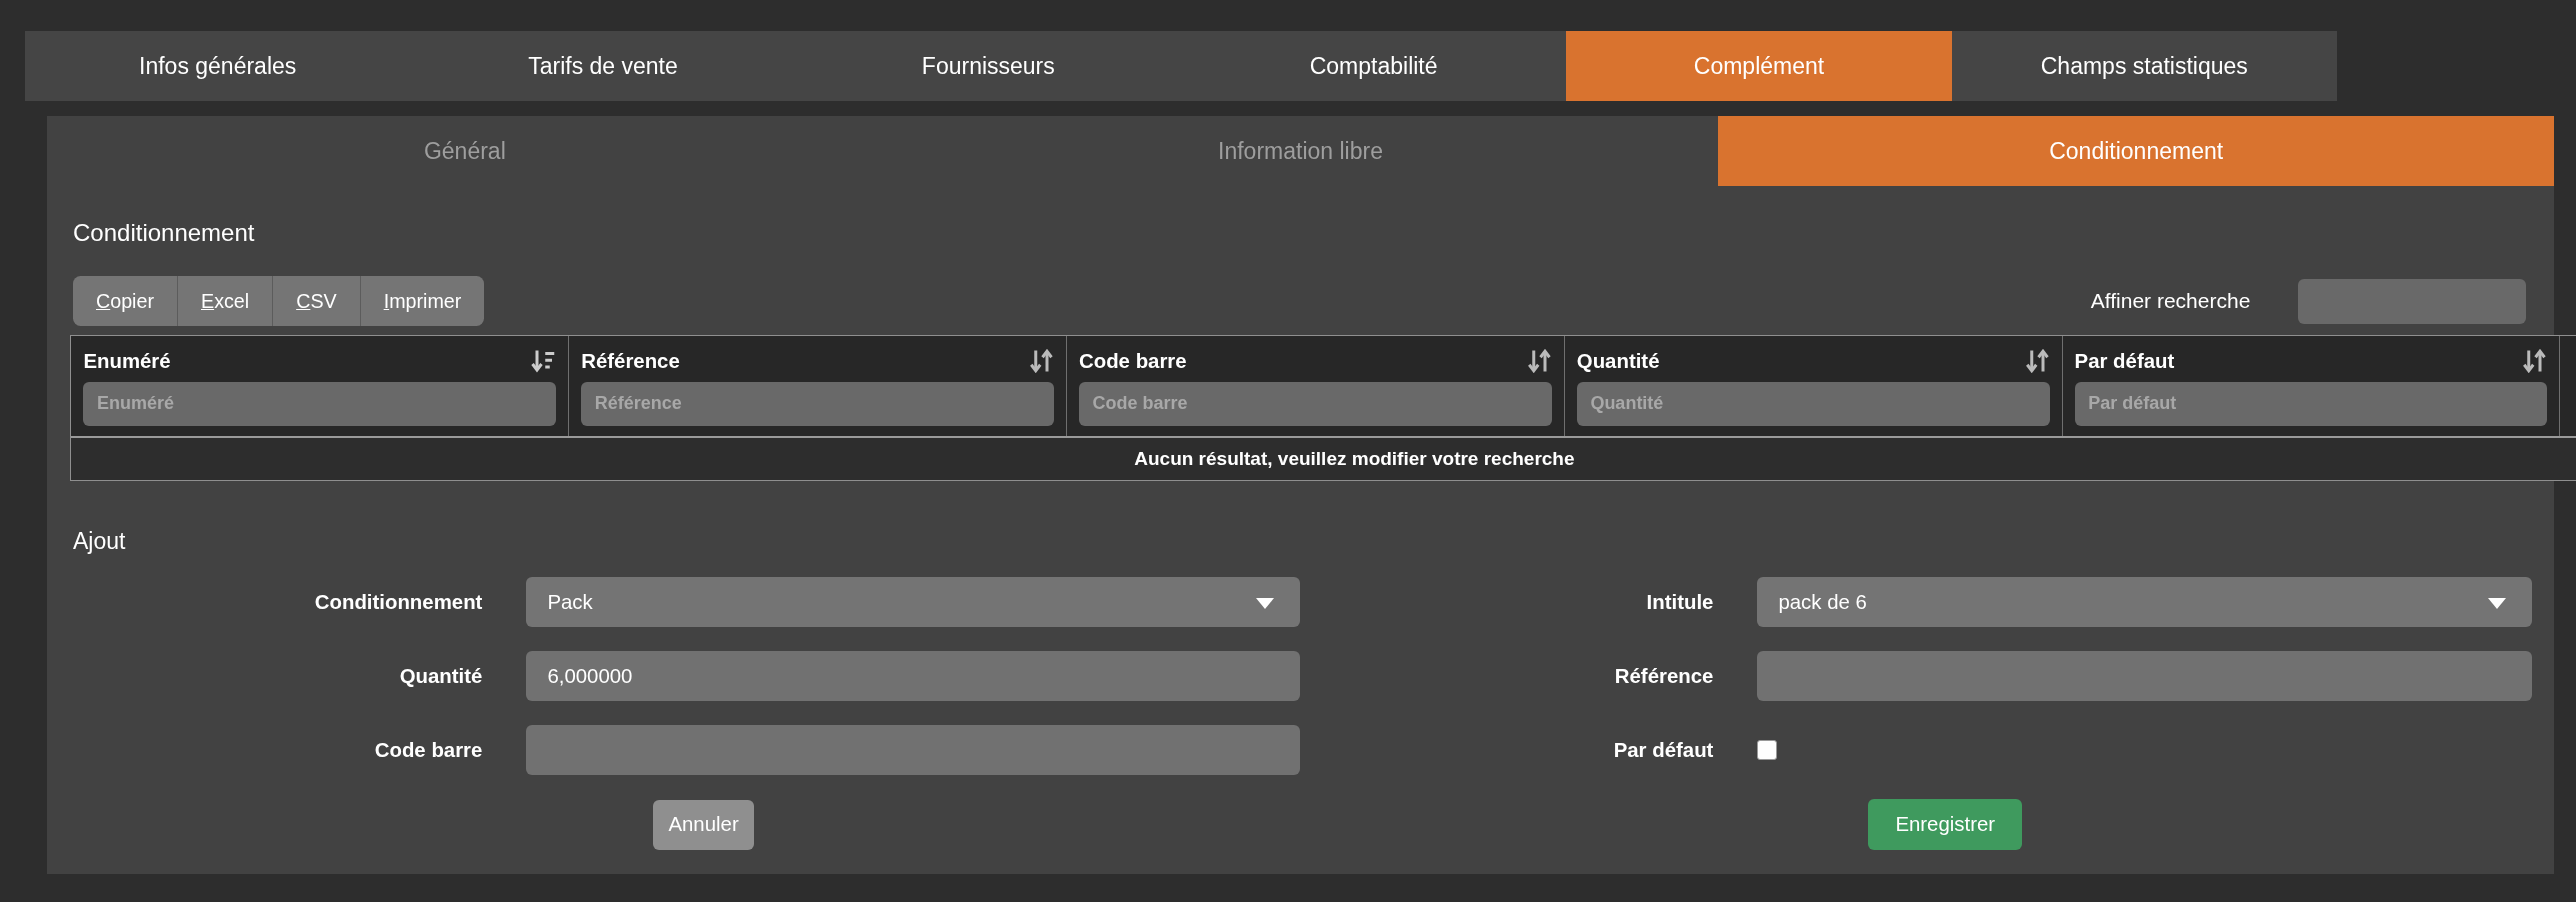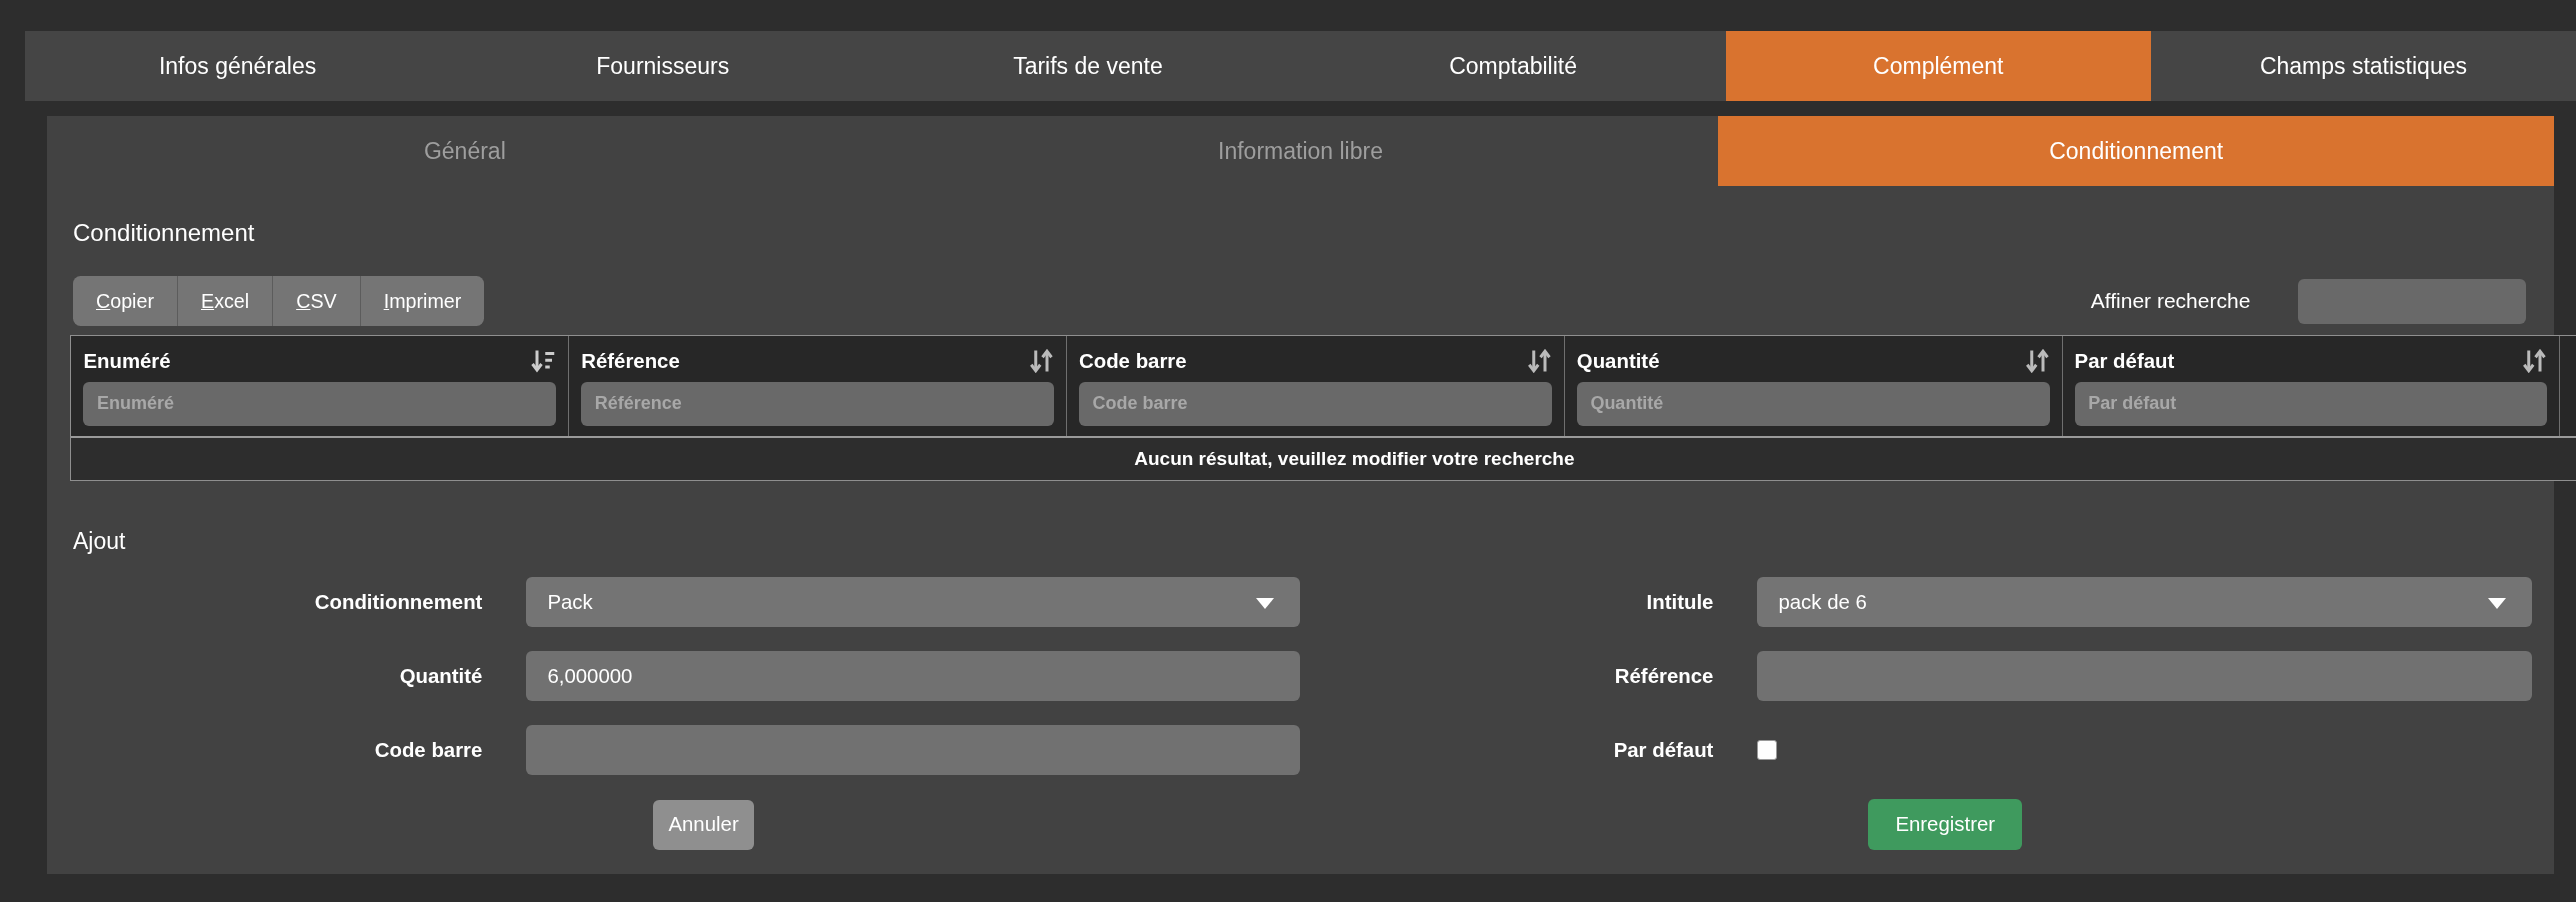--- a/index.html
+++ b/index.html
@@ -6,21 +6,21 @@
   html,body { width:2576px; height:903px; overflow:hidden; }
   body {
     background:#2d2d2d;
     font-family:"Liberation Sans", sans-serif;
     position:relative;
     color:#fff;
   }
 
   
   .topbar {
-    position:absolute; left:25px; top:31px; width:2551px; height:70px;
+    position:absolute; left:25px; top:31px; width:2312px; height:70px;
     background:#454545; display:flex;
   }
   .topbar .tab {
     flex:1; display:flex; align-items:center; justify-content:center;
     font-size:23px; color:#ffffff; cursor:pointer;
   }
   .topbar .tab.active { background:#d9732f; }
 
   
   .panel {
@@ -133,22 +133,22 @@
     margin-left:111px; height:51px; padding:8px 27px; background:#3f9a5e; border:none;
     border-radius:6px; color:#fff; font-size:20.4px; cursor:pointer;
     font-family:"Liberation Sans", sans-serif;
   }
 </style>
 </head>
 <body>
 
 <div class="topbar">
   <div class="tab">Infos générales</div>
+  <div class="tab">Tarifs de vente</div>
   <div class="tab">Fournisseurs</div>
-  <div class="tab">Tarifs de vente</div>
   <div class="tab">Comptabilité</div>
   <div class="tab active">Complément</div>
   <div class="tab">Champs statistiques</div>
 </div>
 
 <div class="panel">
 
   <div class="subtabs">
     <div class="tab">Général</div>
     <div class="tab">Information libre</div>

